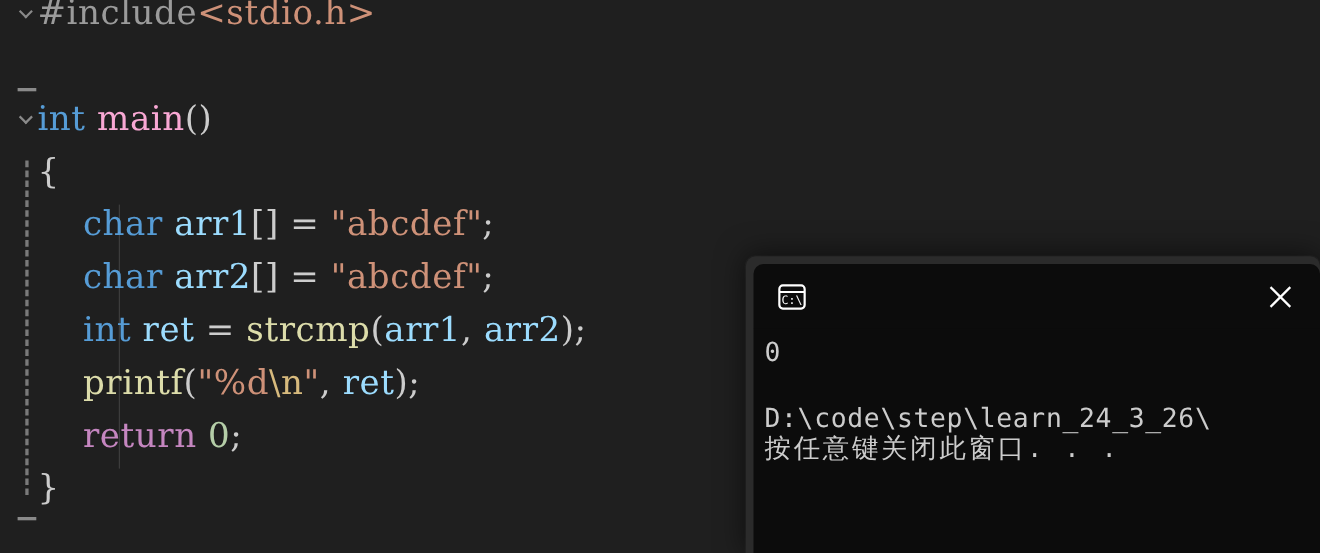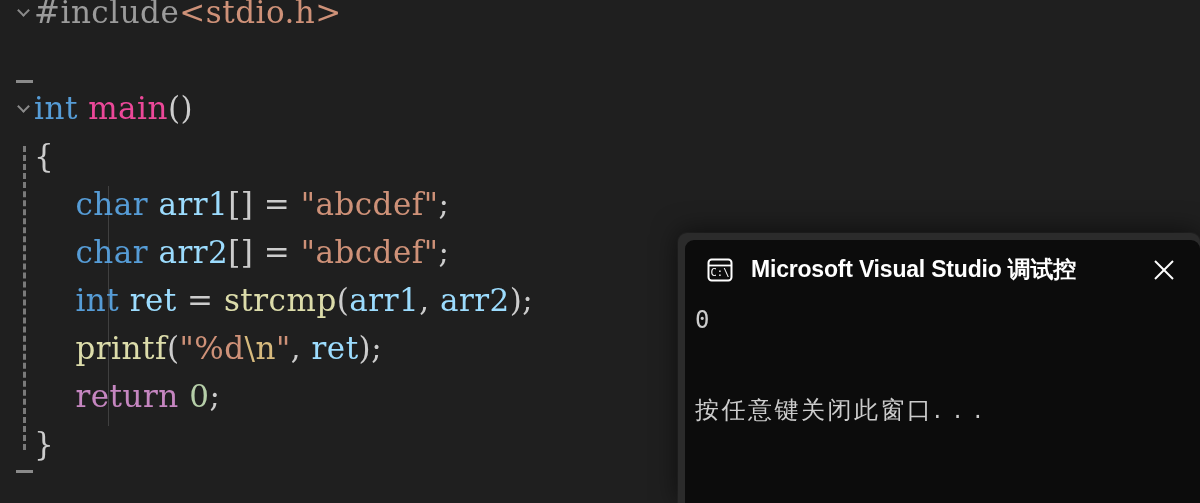--- a/index.html
+++ b/index.html
@@ -203,21 +203,21 @@
       <div class="indent-guide" style="left: 92px; top: 186px; height: 240px;"></div>
       <div class="fold-rail" style="top: 146px; height: 304px;"></div>
       <div class="gutter" style="top: -12px;">
         <span class="fold-chevron"></span>
       </div>
       <div class="code-line" style="top: -12px; left: 18px;"><span class="tok-pre" style="color: rgb(155, 155, 155);">#include</span><span class="tok-inc" style="color: rgb(206, 145, 120);">&lt;stdio.h&gt;</span></div>
       <div class="gutter" style="top: 36px;"></div>
       <div class="gutter" style="top: 84px;">
         <span class="fold-chevron"></span>
       </div>
-      <div class="code-line" style="top: 84px; left: 18px;"><span class="tok-kw" style="color: rgb(86, 156, 214);">int</span><span class="tok-punc" style="color: rgb(212, 212, 212);"> </span><span class="tok-fn" style="color: #ec4899;">main</span><span class="tok-punc" style="color: rgb(204, 204, 204);">()</span></div>
+      <div class="code-line" style="top: 84px; left: 18px;"><span class="tok-kw" style="color: rgb(86, 156, 214);">int</span><span class="tok-punc" style="color: rgb(212, 212, 212);"> </span><span class="tok-fn" style="color: #f9a8d4;">main</span><span class="tok-punc" style="color: rgb(204, 204, 204);">()</span></div>
       <div class="gutter" style="top: 132px;"></div>
       <div class="code-line" style="top: 132px; left: 18px;"><span class="tok-brace" style="color: rgb(204, 204, 204);">{</span></div>
       <div class="gutter" style="top: 180px;"></div>
       <div class="code-line" style="top: 180px; left: 18px;"><span class="tok-punc" style="color: rgb(212, 212, 212);">    </span><span class="tok-kw" style="color: rgb(86, 156, 214);">char</span><span class="tok-punc" style="color: rgb(212, 212, 212);"> </span><span class="tok-var" style="color: rgb(156, 220, 254);">arr1</span><span class="tok-punc" style="color: rgb(204, 204, 204);">[] = </span><span class="tok-str" style="color: rgb(206, 145, 120);">"abcdef"</span><span class="tok-punc" style="color: rgb(204, 204, 204);">;</span></div>
       <div class="gutter" style="top: 228px;"></div>
       <div class="code-line" style="top: 228px; left: 18px;"><span class="tok-punc" style="color: rgb(212, 212, 212);">    </span><span class="tok-kw" style="color: rgb(86, 156, 214);">char</span><span class="tok-punc" style="color: rgb(212, 212, 212);"> </span><span class="tok-var" style="color: rgb(156, 220, 254);">arr2</span><span class="tok-punc" style="color: rgb(204, 204, 204);">[] = </span><span class="tok-str" style="color: rgb(206, 145, 120);">"abcdef"</span><span class="tok-punc" style="color: rgb(204, 204, 204);">;</span></div>
       <div class="gutter" style="top: 276px;"></div>
       <div class="code-line" style="top: 276px; left: 18px;"><span class="tok-punc" style="color: rgb(212, 212, 212);">    </span><span class="tok-kw" style="color: rgb(86, 156, 214);">int</span><span class="tok-punc" style="color: rgb(212, 212, 212);"> </span><span class="tok-var" style="color: rgb(156, 220, 254);">ret</span><span class="tok-punc" style="color: rgb(204, 204, 204);"> = </span><span class="tok-fn" style="color: rgb(220, 220, 170);">strcmp</span><span class="tok-punc" style="color: rgb(204, 204, 204);">(</span><span class="tok-var" style="color: rgb(156, 220, 254);">arr1</span><span class="tok-punc" style="color: rgb(204, 204, 204);">, </span><span class="tok-var" style="color: rgb(156, 220, 254);">arr2</span><span class="tok-punc" style="color: rgb(204, 204, 204);">);</span></div>
       <div class="gutter" style="top: 324px;"></div>
       <div class="code-line" style="top: 324px; left: 18px;"><span class="tok-punc" style="color: rgb(212, 212, 212);">    </span><span class="tok-fn" style="color: rgb(220, 220, 170);">printf</span><span class="tok-punc" style="color: rgb(204, 204, 204);">(</span><span class="tok-str" style="color: rgb(206, 145, 120);">"%d</span><span class="tok-esc" style="color: rgb(215, 186, 125);">\n</span><span class="tok-str" style="color: rgb(206, 145, 120);">"</span><span class="tok-punc" style="color: rgb(204, 204, 204);">, </span><span class="tok-var" style="color: rgb(156, 220, 254);">ret</span><span class="tok-punc" style="color: rgb(204, 204, 204);">);</span></div>
@@ -233,27 +233,27 @@
 <div id="console-window">
 
   <div id="console-titlebar">
     <span id="console-icon">
       <svg viewBox="0 0 30 30" width="30" height="30" aria-hidden="true">
         <rect x="3.5" y="4.5" width="23" height="21" rx="3.2" ry="3.2" fill="none" stroke="#ffffff" stroke-width="2"></rect>
         <line x1="3.5" y1="10.5" x2="26.5" y2="10.5" stroke="#ffffff" stroke-width="1.8"></line>
         <text x="15" y="21.2" font-family="DejaVu Sans Mono, monospace" font-size="10.5" fill="#ffffff" text-anchor="middle">C:\</text>
       </svg>
     </span>
-    <span id="console-title">Microsoft Visual Studio 调试控</span>
     <span id="console-close">
       <svg viewBox="0 0 28 28" width="28" height="28" aria-hidden="true">
         <line x1="5" y1="5" x2="23" y2="23" stroke="#ffffff" stroke-width="2"></line>
         <line x1="23" y1="5" x2="5" y2="23" stroke="#ffffff" stroke-width="2"></line>
       </svg>
     </span>
   </div>
 
   <div id="console-body">
     <div class="console-line" style="top: 6px;">0</div>
-      <div class="console-line cjk" style="top: 96px;">按任意键关闭此窗口. . .</div>
+      <div class="console-line" style="top: 66px;">D:\code\step\learn_24_3_26\</div>
+      <div class="console-line cjk" style="top: 96px; font-family: Liberation Mono, monospace;">按任意键关闭此窗口. . .</div>
   </div>
 
 </div>
 
 </body></html>

